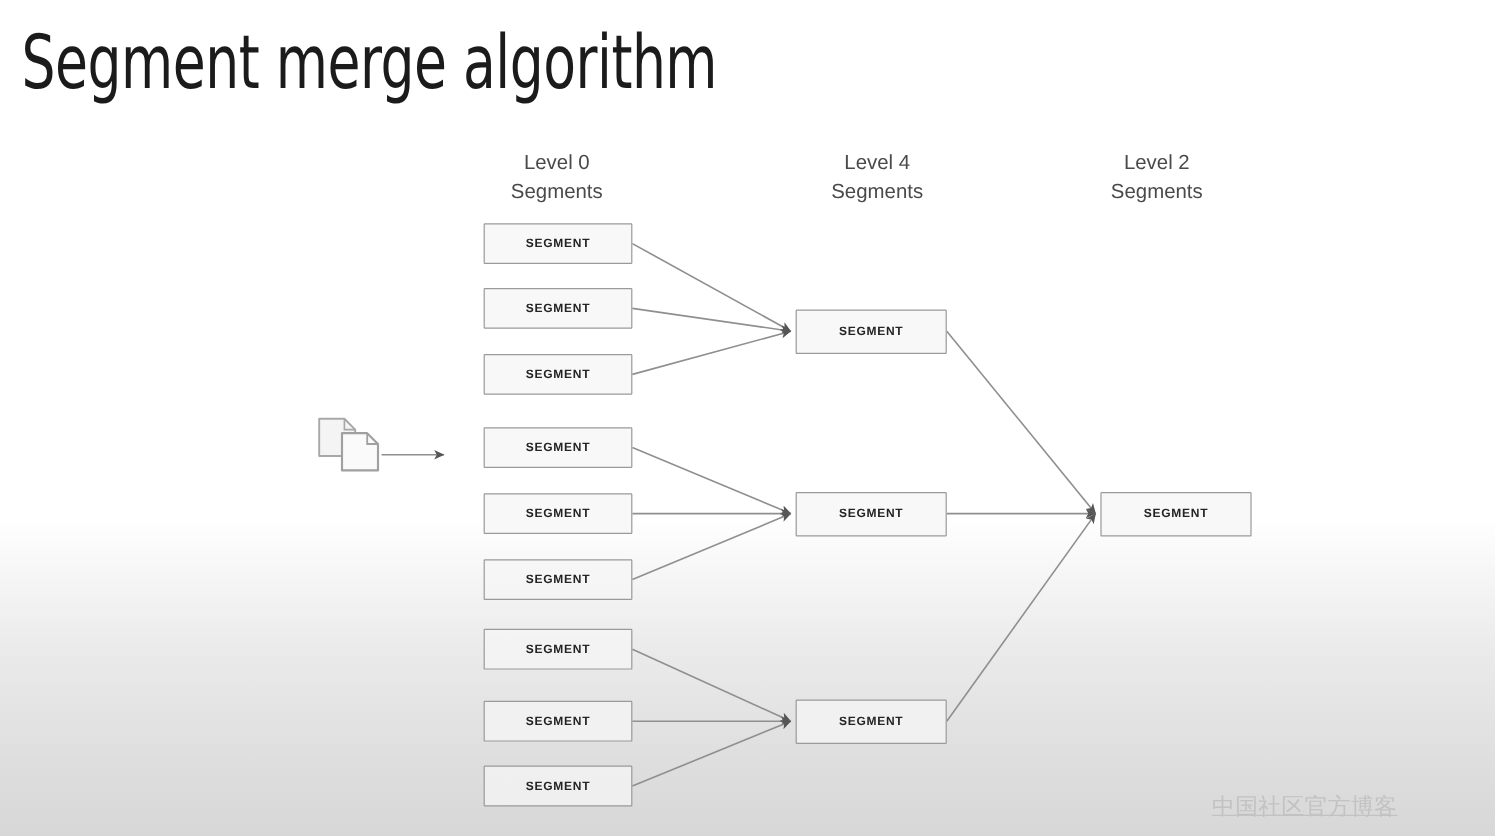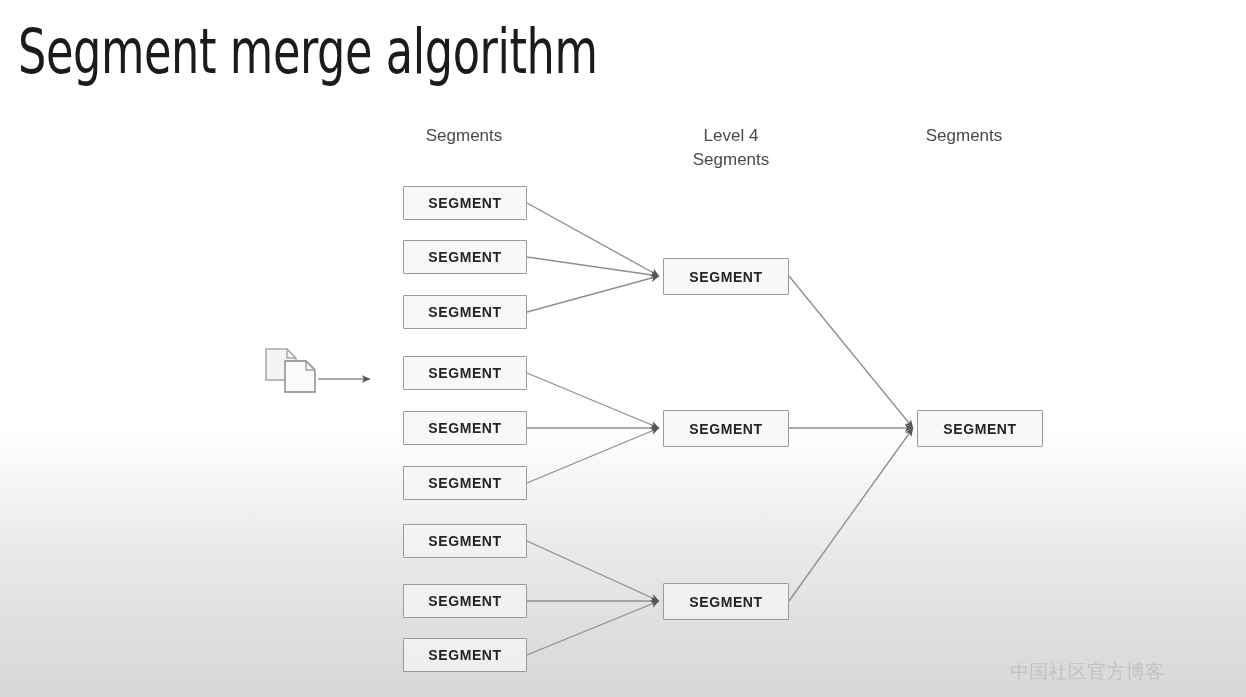--- a/index.html
+++ b/index.html
@@ -72,21 +72,21 @@
     box-sizing: border-box;
     border: 1px solid #9a9a9a;
     background: rgba(246,246,246,0.75);
     display: flex;
     align-items: center;
     justify-content: center;
     border-radius: 1px;
   }
   .seg .lbl {
     font-family: "Liberation Sans", sans-serif;
-    font-size: 14px;
+    font-size: 10px;
     font-weight: bold;
     letter-spacing: 0.6px;
     color: #242424;
     white-space: nowrap;
   }
 
   .seg.l0 { left: 403px; width: 124px; height: 34px; }
   .seg.l1 { left: 663px; width: 126px; height: 37px; }
   .seg.l2 { left: 917px; width: 126px; height: 37px; }
 
@@ -111,37 +111,39 @@
   
   .watermark {
     position: absolute;
     font-family: "Liberation Sans", sans-serif;
     font-size: 19px;
     color: #b9b9b9;
     white-space: nowrap;
     letter-spacing: 0.3px;
   }
   #wm-a { left: 936px; top: 661px; }
-  #wm-b { left: 1010px; top: 659px; color: #c2c2c2; }
+  #wm-b { left: 1010px; top: 659px; color: #c2c2c2; text-decoration: underline; }
 </style>
 </head>
 <body>
 
 <div id="slide">
 
   <div id="title">Segment merge algorithm</div>
 
   <div class="col-head" id="head-l0">
+    <span class="l1">Level 0</span>
     <span class="l2">Segments</span>
   </div>
   <div class="col-head" id="head-l1">
     <span class="l1">Level 4</span>
     <span class="l2">Segments</span>
   </div>
   <div class="col-head" id="head-l2">
+    <span class="l1">Level 2</span>
     <span class="l2">Segments</span>
   </div>
 
   <svg id="wires" viewBox="0 0 1246 697" xmlns="http://www.w3.org/2000/svg">
     <defs>
       <marker id="ah" markerWidth="9" markerHeight="9" refX="8.2" refY="4.5" orient="auto" markerUnits="userSpaceOnUse">
         <path d="M0,0.6 L8.6,4.5 L0,8.4 L2.2,4.5 Z" fill="#565656"></path>
       </marker>
     </defs>
 

